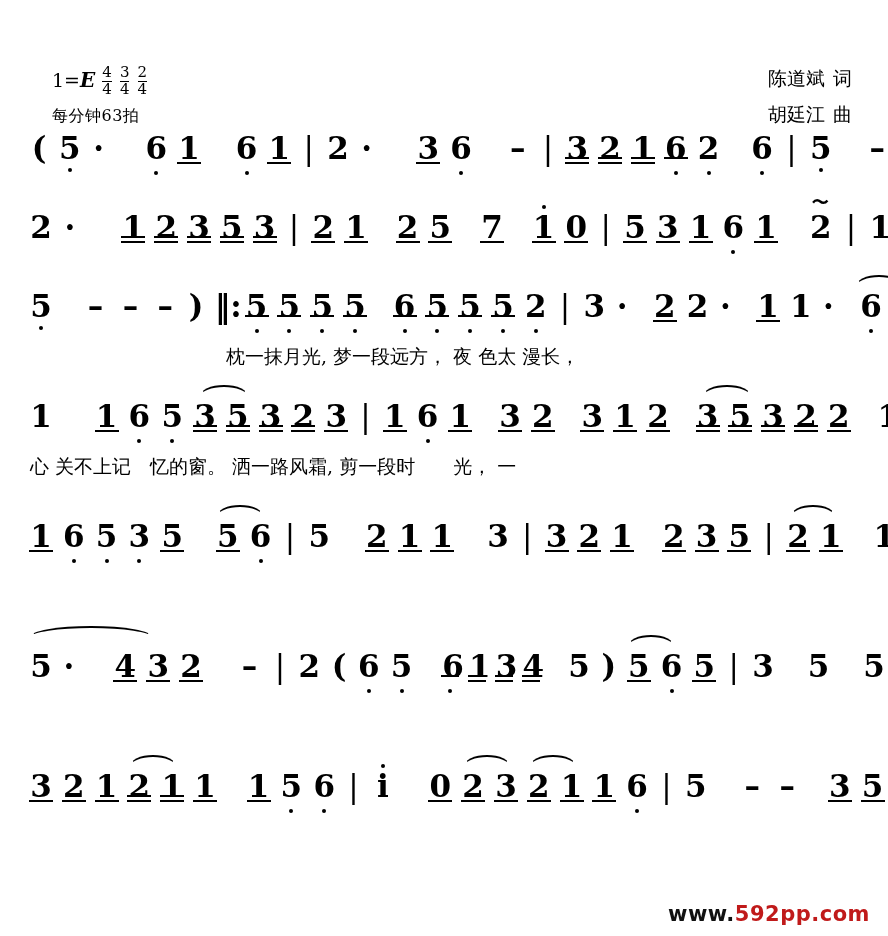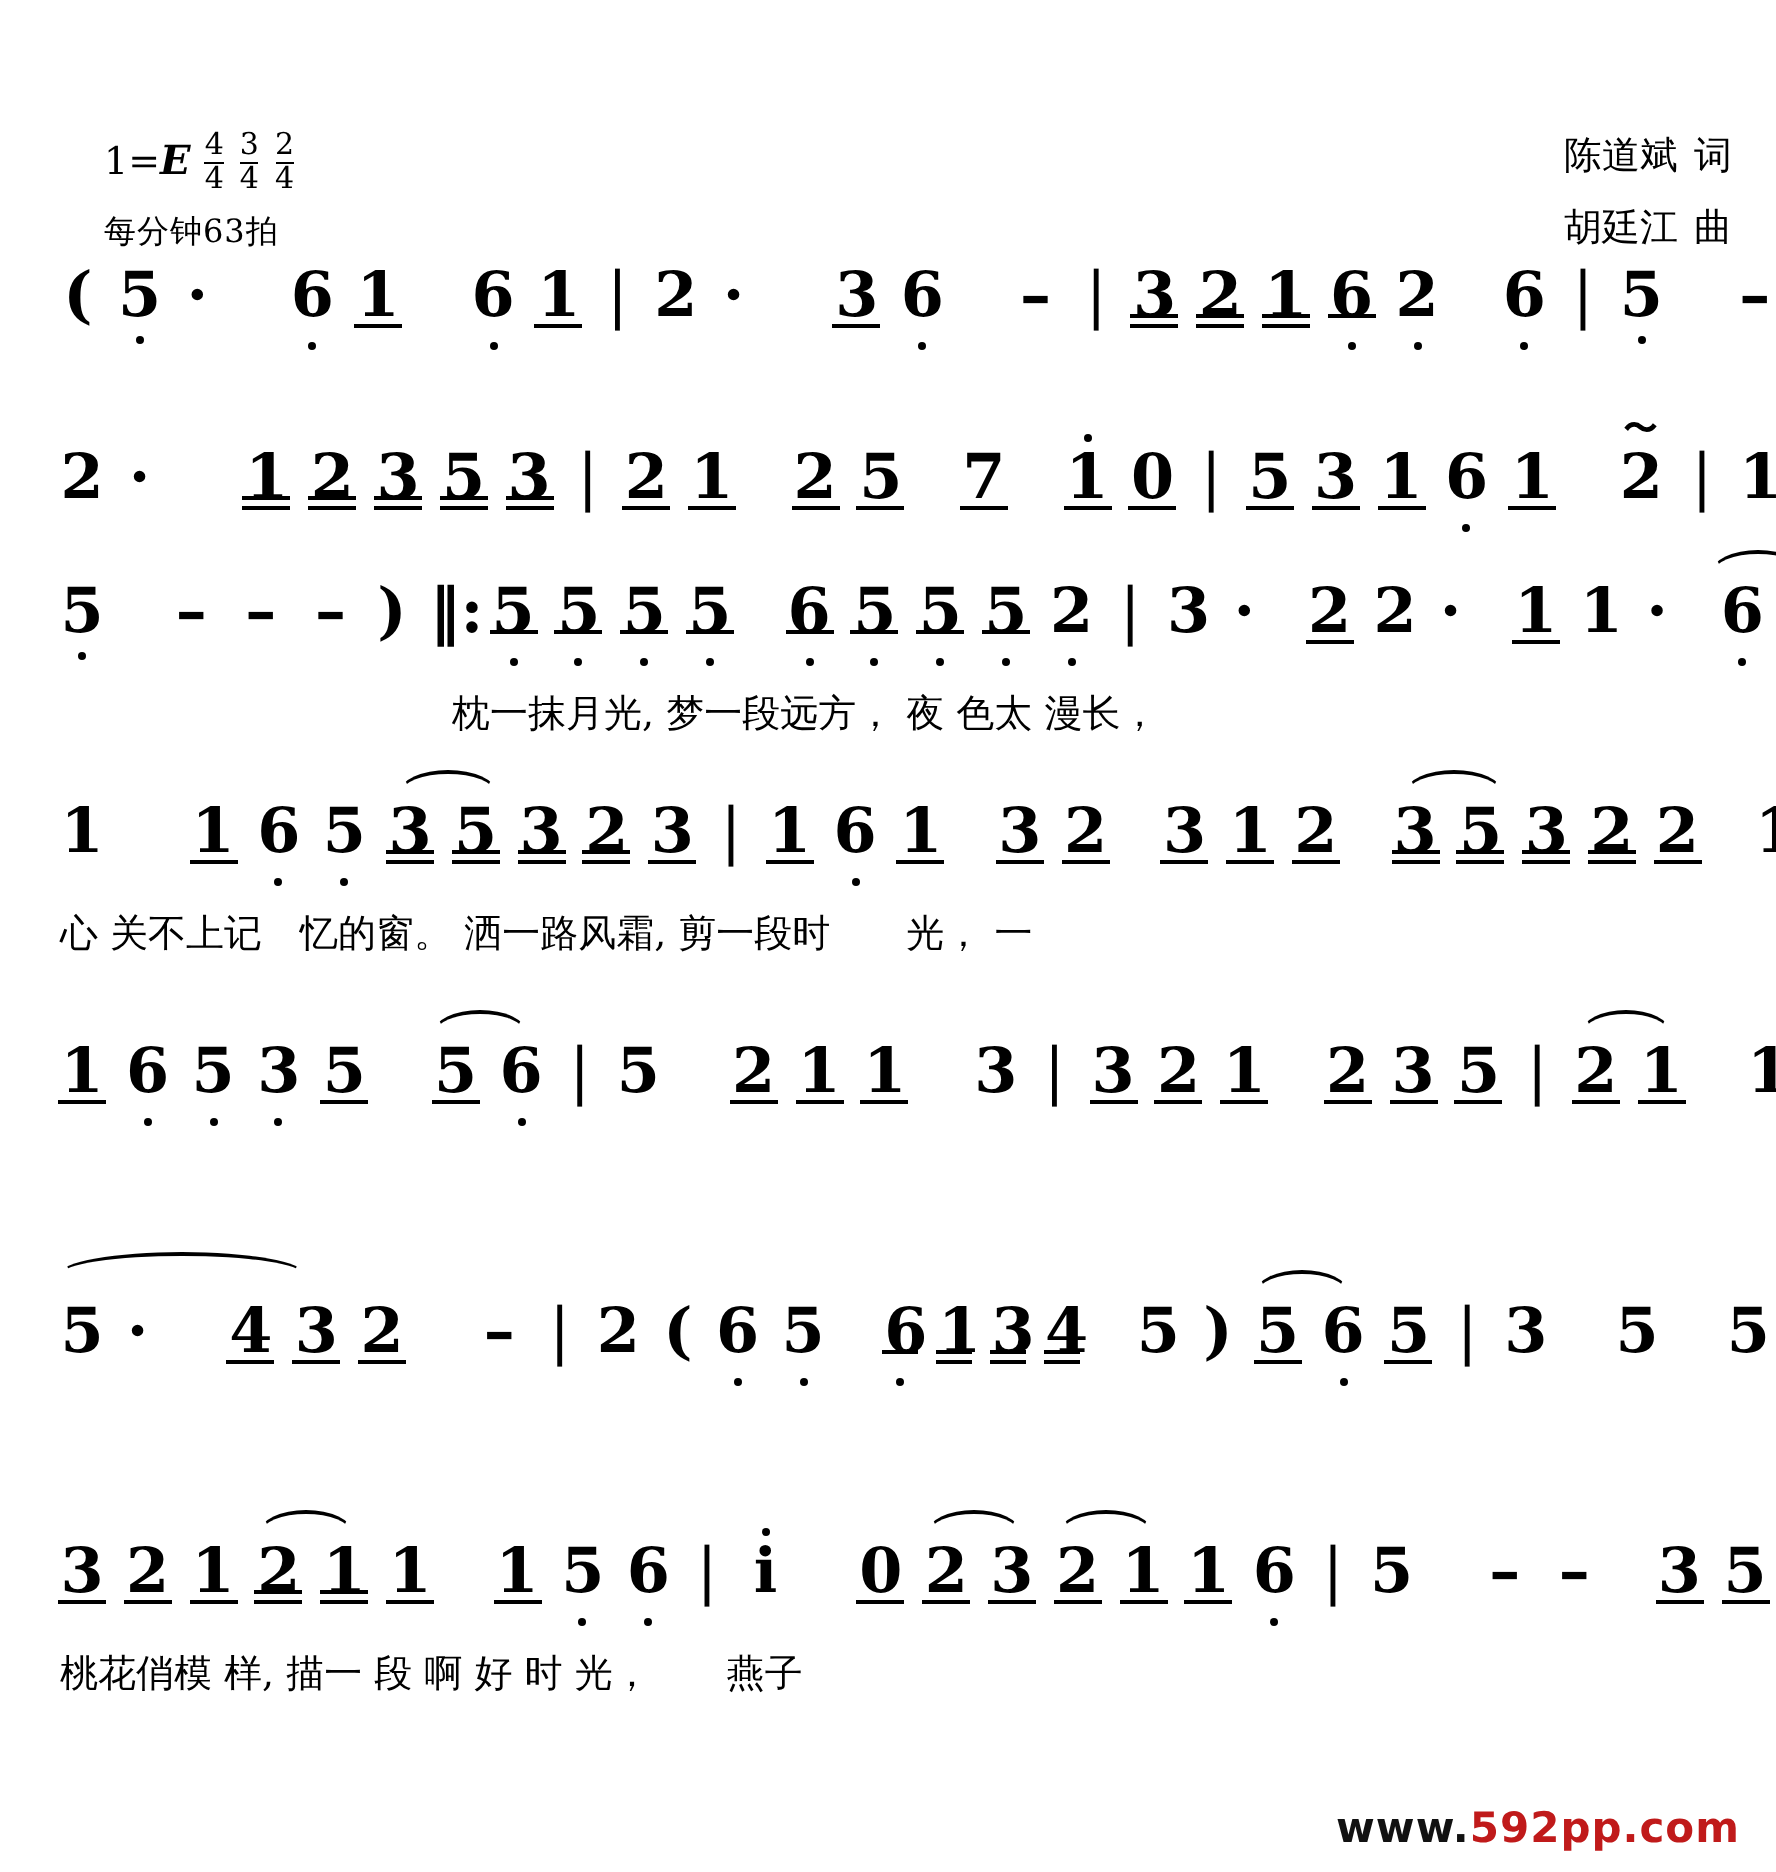--- a/index.html
+++ b/index.html
@@ -63,21 +63,21 @@
   .tempo {
     position: absolute;
     left: 52px;
     top: 106px;
     font-family: "DejaVu Serif", "Liberation Serif", serif;
     font-size: 16px;
     letter-spacing: 0.5px;
   }
   .credits {
     position: absolute;
-    right: 22px;
+    right: 36px;
     top: 60px;
     text-align: right;
     font-family: "DejaVu Serif", "Liberation Serif", serif;
     font-size: 19px;
     line-height: 1.9;
   }
   .credits .role { margin-left: 8px; }
 
   
   .line {
@@ -228,21 +228,21 @@
       <span class="sp" style="width:12px"></span>
       <span class="ln" style="width:24px">–</span>
       
       <span class="sp" style="width:8px"></span>
       
       
       
     </div>
   </div>
 
-  <div class="line" style="top:221px">
+  <div class="line" style="top:209px">
     <div class="notes">
       <span class="ln" style="width:22px">2</span>
       <span class="ln" style="width:14px">·</span>
       <span class="sp" style="width:24px"></span>
       <span class="ln b2" style="width:22px">1</span>
       <span class="ln b2" style="width:22px">2</span>
       <span class="ln b2" style="width:22px">3</span>
       <span class="ln b2" style="width:22px">5</span>
       <span class="ln b2" style="width:22px">3</span>
       <span class="bar">|</span>
@@ -476,20 +476,19 @@
       <span class="bar">|</span>
       <span class="ln" style="width:22px">5</span>
       <span class="sp" style="width:12px"></span>
       <span class="ln" style="width:24px">–</span>
       <span class="ln" style="width:24px">–</span>
       <span class="sp" style="width:8px"></span>
       <span class="ln b1" style="width:22px">3</span>
       <span class="ln b1" style="width:22px">5</span>
       
     </div>
-    <div class="lyrics">桃花俏模 样, 描一 段 啊 好 时 光，　　燕子</div>
   </div>
 
   <div class="footer-url">
     <span class="www">www.</span><span>592pp.com</span>
   </div>
 
 </div>
 
 </body></html>

